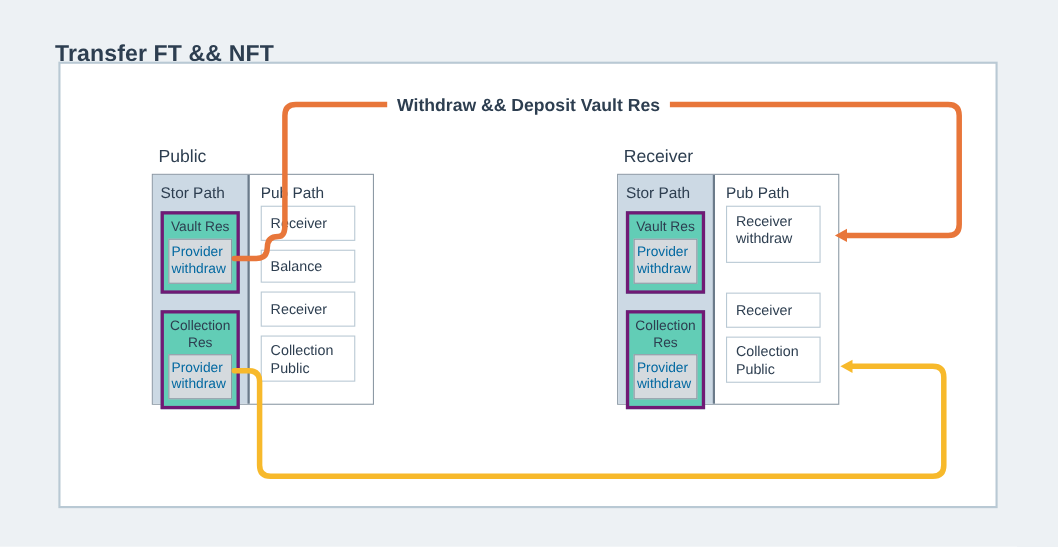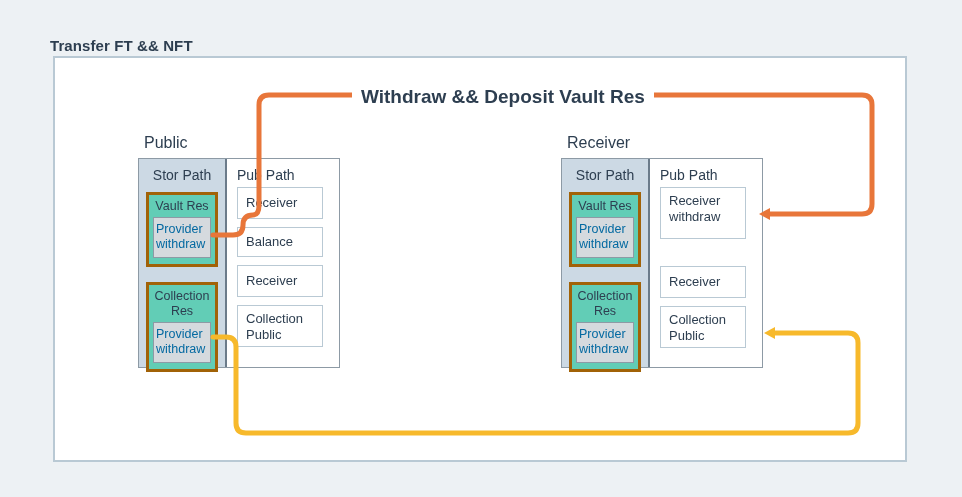--- a/index.html
+++ b/index.html
@@ -17,21 +17,21 @@
     position: relative;
     width: 962px;
     height: 497px;
   }
 
   
   .diagram-title {
     position: absolute;
     left: 50px;
     top: 37px;
-    font-size: 15px;
+    font-size: 21px;
     font-weight: bold;
     color: #2d3e50;
     letter-spacing: 0.1px;
     white-space: nowrap;
   }
 
   
   .frame {
     position: absolute;
     left: 53px;
@@ -72,28 +72,28 @@
     box-sizing: border-box;
     padding: 8px 7px 9px 7px;
     display: flex;
     flex-direction: column;
     gap: 12px;
     width: 88px;
   }
   .col-title {
     font-size: 14px;
     color: #2d3e50;
-    text-align: center;
+    text-align: left;
     margin-bottom: 1px;
     line-height: 16px;
     white-space: nowrap;
   }
   .res-box {
     background: #62cdb6;
-    border: 3px solid #a16207;
+    border: 3px solid #701a75;
     box-sizing: border-box;
     padding: 4px 4px 6px 4px;
   }
   .res-title {
     font-size: 12.5px;
     color: #2d3e50;
     text-align: center;
     line-height: 15px;
     padding-bottom: 3px;
   }
@@ -124,21 +124,21 @@
     color: #2d3e50;
     line-height: 16px;
     padding: 5px 8px 6px 8px;
     display: flex;
     align-items: center;
   }
 
   
   .flow-label {
     position: absolute;
-    font-size: 19px;
+    font-size: 16px;
     font-weight: bold;
     color: #2d3e50;
     white-space: nowrap;
     background: #ffffff;
     padding: 0 9px;
     line-height: 18px;
   }
 
   svg.wires {
     position: absolute;

